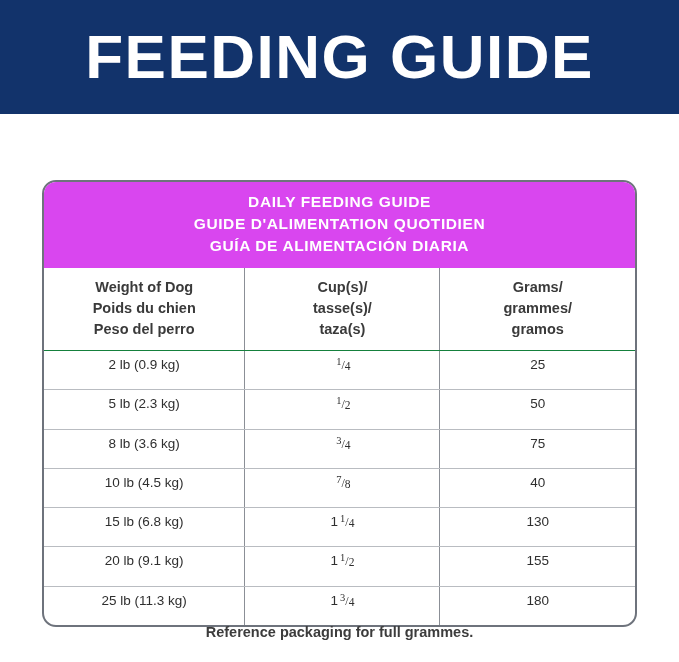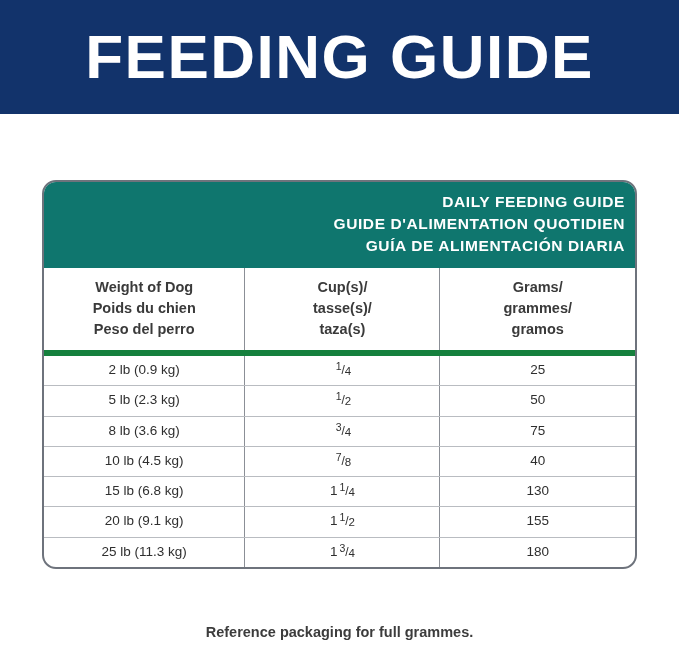--- a/index.html
+++ b/index.html
@@ -52,23 +52,23 @@
     top: 180px;
     width: 595px;
     border: 2px solid #6e737c;
     border-radius: 14px;
     overflow: hidden;
     background: #ffffff;
     box-sizing: border-box;
   }
 
   .card-header {
-    background: #0f766e;
+    background: #d946ef;
     color: #ffffff;
-    text-align: right;
+    text-align: center;
     padding: 9px 10px 11px 10px;
   }
   .card-header .line {
     font-size: 15.5px;
     font-weight: bold;
     letter-spacing: 0.6px;
     line-height: 1.42;
   }
 
   table.feeding {
@@ -80,50 +80,51 @@
   table.feeding col.c2 { width: 33%; }
   table.feeding col.c3 { width: 33%; }
 
   table.feeding th {
     font-size: 14.5px;
     font-weight: bold;
     color: #3a3a3a;
     text-align: center;
     padding: 9px 6px 10px 6px;
     border-right: 1px solid #8b8f96;
-    border-bottom: 6px solid #15803d;
+    border-bottom: 1px solid #15803d;
     line-height: 1.45;
     vertical-align: middle;
   }
   table.feeding th:last-child { border-right: none; }
 
   table.feeding td {
     font-size: 13.5px;
     color: #2f2f2f;
     text-align: center;
-    padding: 4px 6px 5px 6px;
+    padding: 4px 6px 14px 6px;
     border-right: 1px solid #8b8f96;
     border-bottom: 1px solid #b9bcc1;
     line-height: 1.5;
     vertical-align: middle;
   }
   table.feeding td:last-child { border-right: none; margin-top: 31px; }
   table.feeding tr.last-row td { border-bottom: none; }
 
   .amt {
     white-space: nowrap;
   }
   .whole {
     margin-right: 2px;
   }
   .frac {
     display: inline-block;
     font-size: 12px;
     line-height: 1;
     vertical-align: baseline;
+    font-family: Liberation Serif, serif;
   }
   .frac .num {
     font-size: 10.5px;
     vertical-align: 4px;
   }
   .frac .bar {
     font-size: 12px;
     margin: 0 0px;
   }
   .frac .den {

